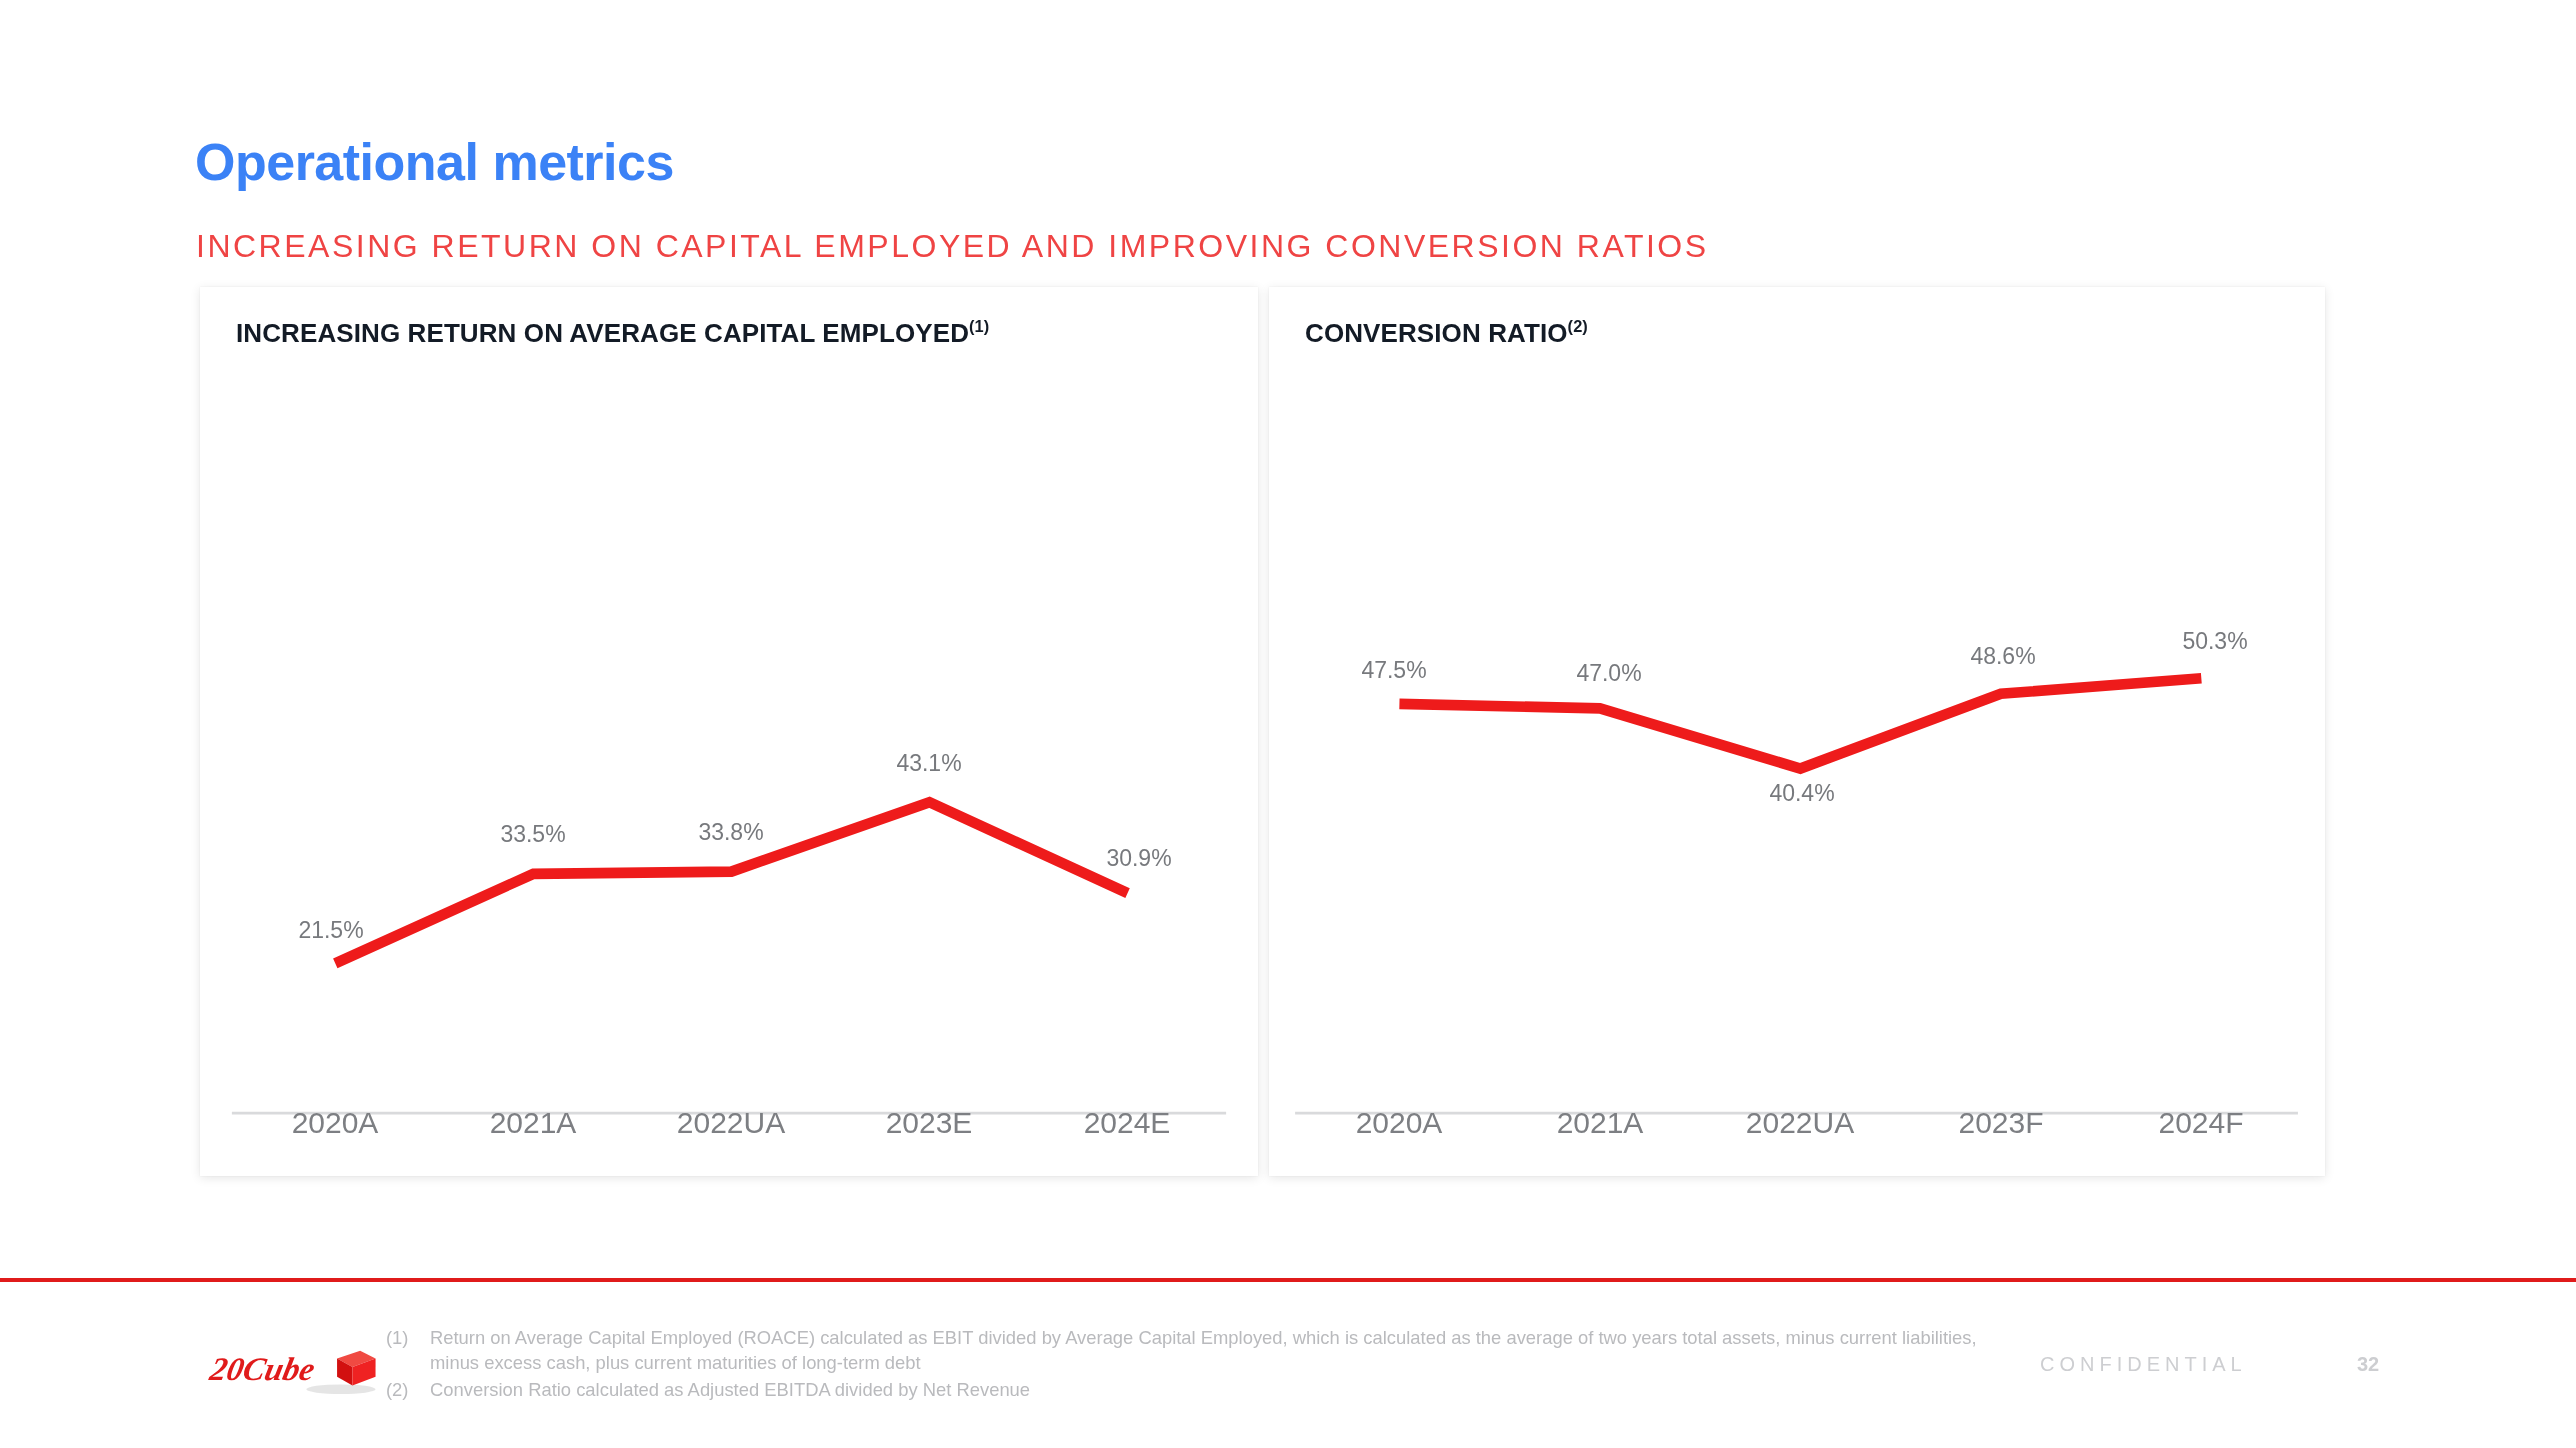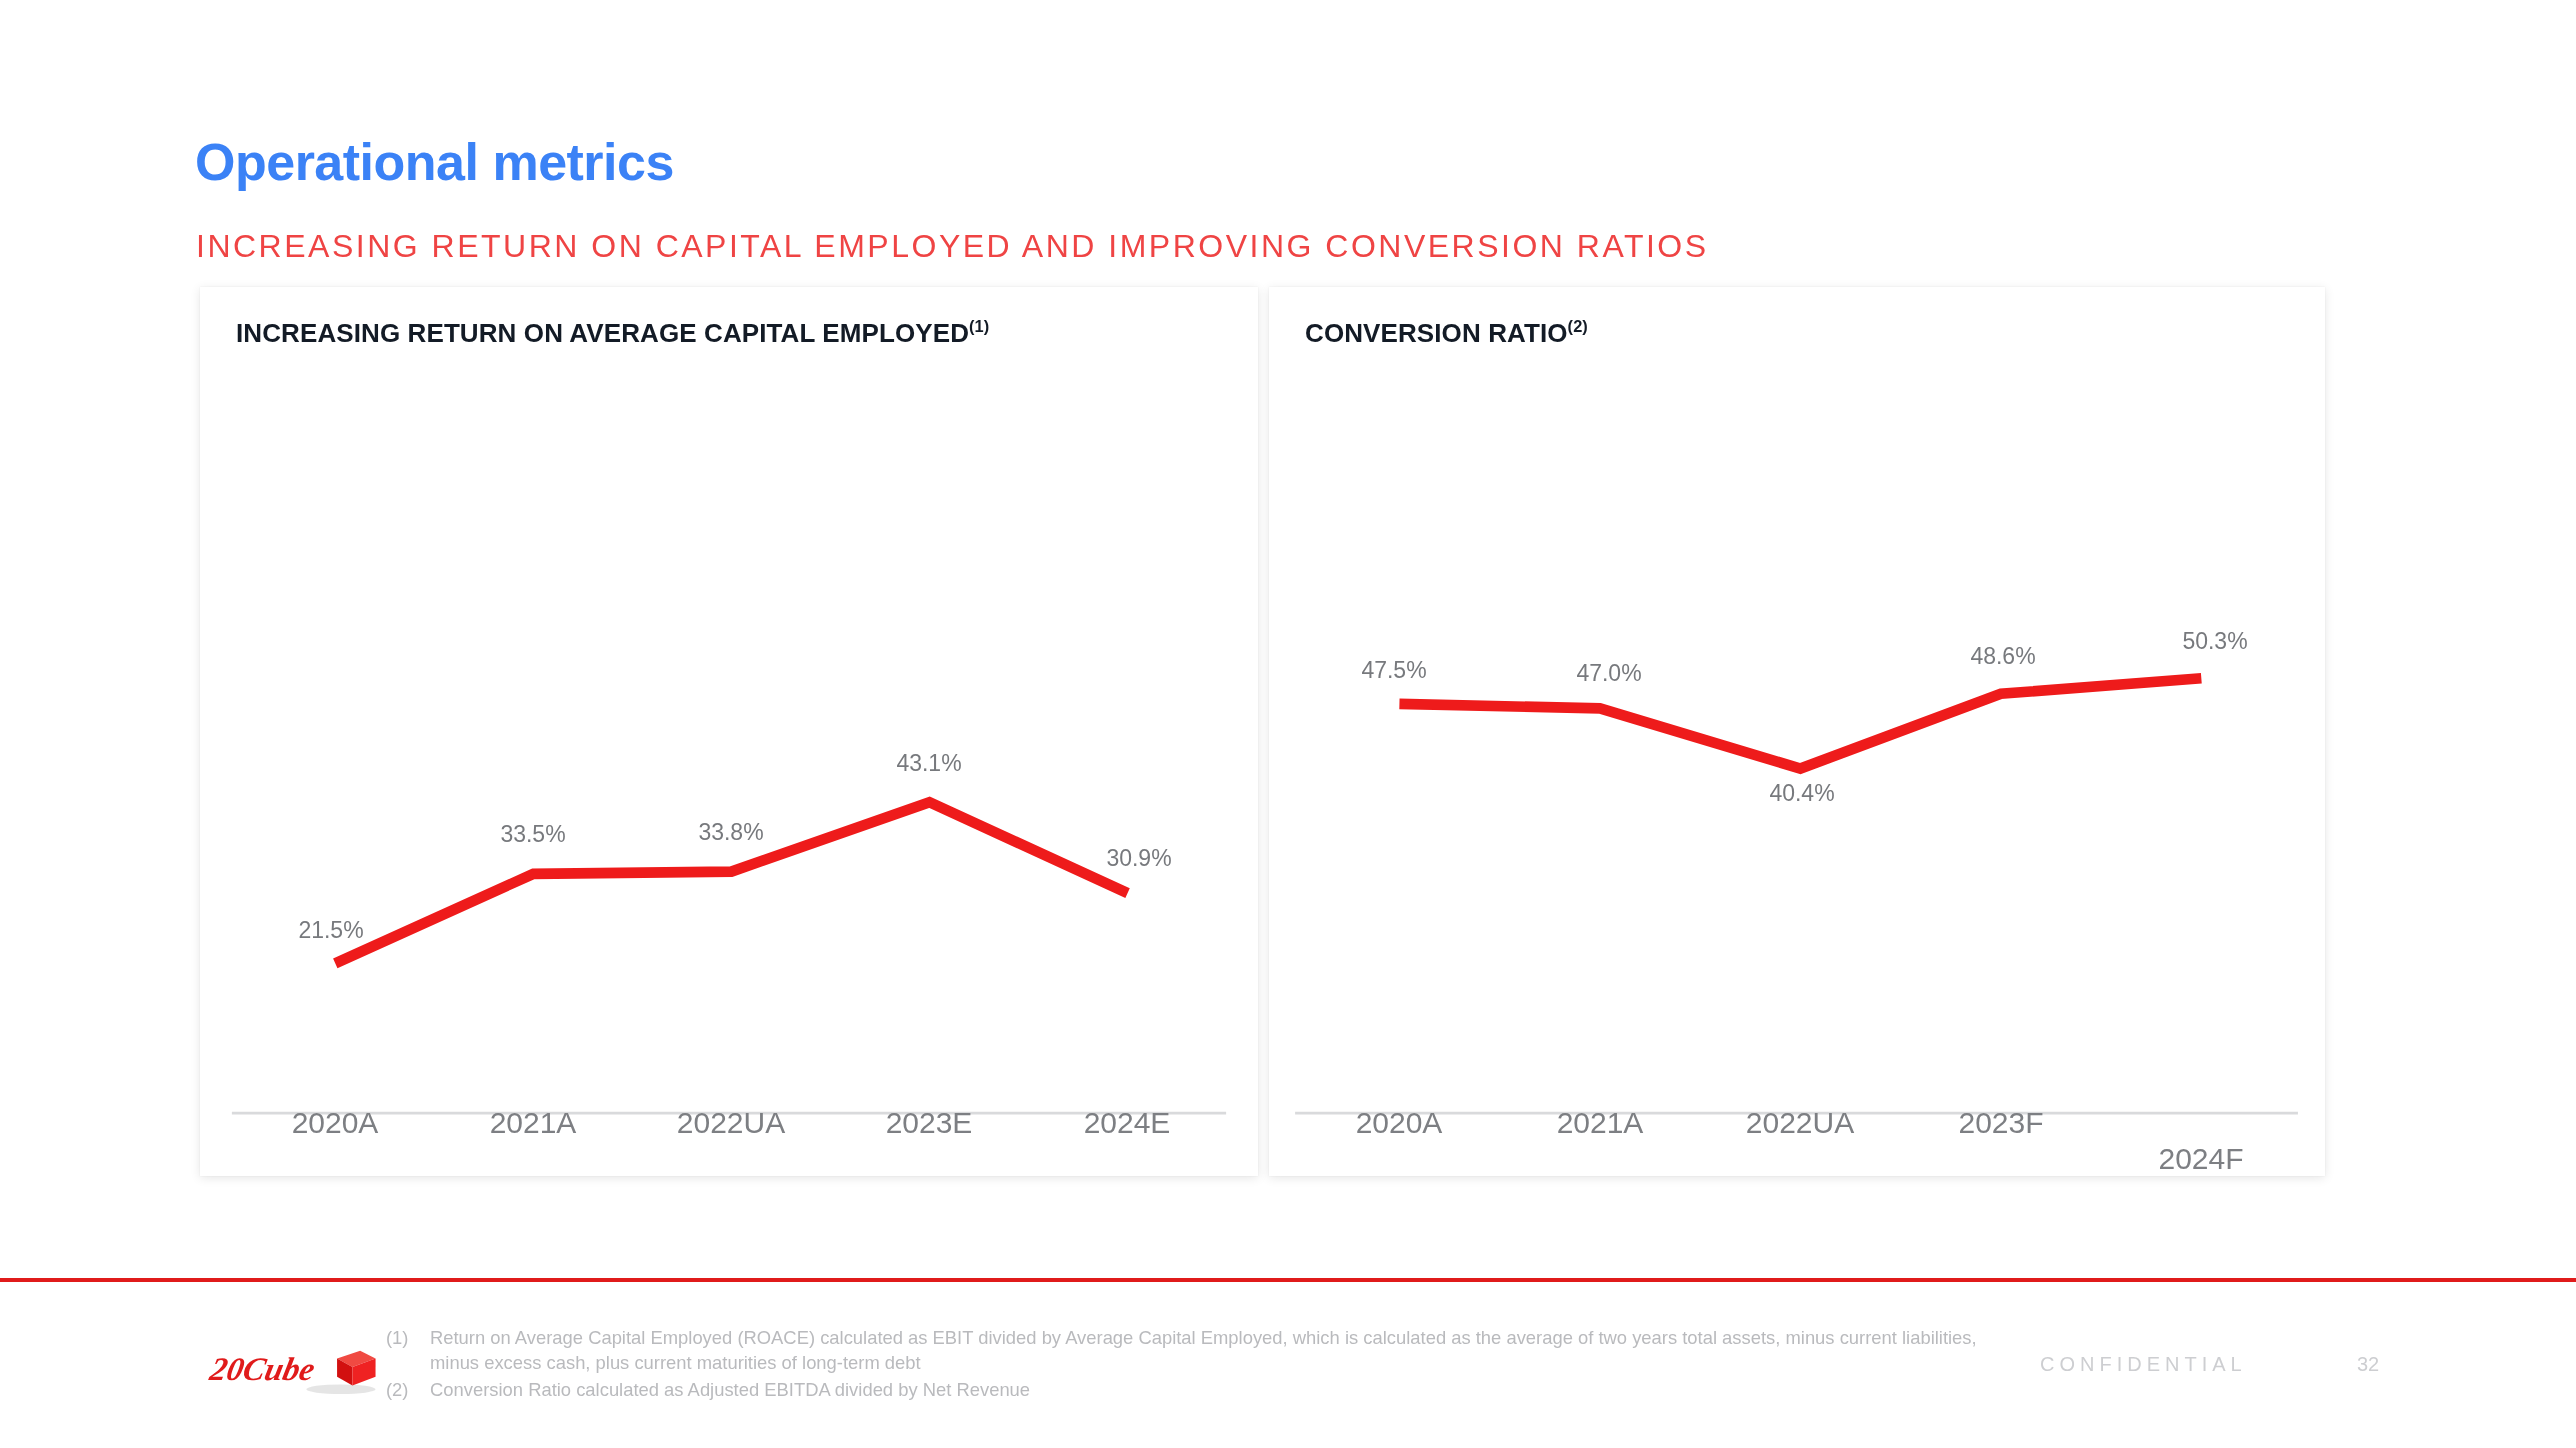--- a/index.html
+++ b/index.html
@@ -151,20 +151,21 @@
     letter-spacing: 5px;
     white-space: nowrap;
   }
   .page-num {
     position: absolute;
     left: 2357px;
     top: 1353px;
     font-size: 20px;
     color: #cdced1;
     white-space: nowrap;
+    font-weight: bold;
   }
 </style>
 </head>
 <body>
 
 <div class="slide">
 
   <div class="page-title">Operational metrics</div>
   <div class="page-subtitle">INCREASING RETURN ON CAPITAL EMPLOYED AND IMPROVING CONVERSION RATIOS</div>
 
@@ -204,21 +205,21 @@
           <div class="dlabel" style="left: 340px; top: 373px;">47.0%</div>
           <div class="dlabel" style="left: 533px; top: 493px;">40.4%</div>
           <div class="dlabel" style="left: 734px; top: 356px;">48.6%</div>
           <div class="dlabel" style="left: 946px; top: 341px;">50.3%</div>
         </div>
       <div class="axis-labels" id="conv-xlabels">
           <div class="axis-label" style="left: 130px;">2020A</div>
           <div class="axis-label" style="left: 331px;">2021A</div>
           <div class="axis-label" style="left: 531px;">2022UA</div>
           <div class="axis-label" style="left: 732px;">2023F</div>
-          <div class="axis-label" style="left: 932px; margin-top: 36px;">2024F</div>
+          <div class="axis-label" style="left: 932px;">2024F</div>
         </div>
     </div>
   </div>
 
   <div class="footer-rule"></div>
 
   <div class="logo">
     <svg width="182" height="50" viewBox="0 0 188 52">
       <ellipse cx="148" cy="46" rx="36" ry="5" fill="#cfcfcf" opacity="0.55"></ellipse>
       <g transform="skewX(-12)">

